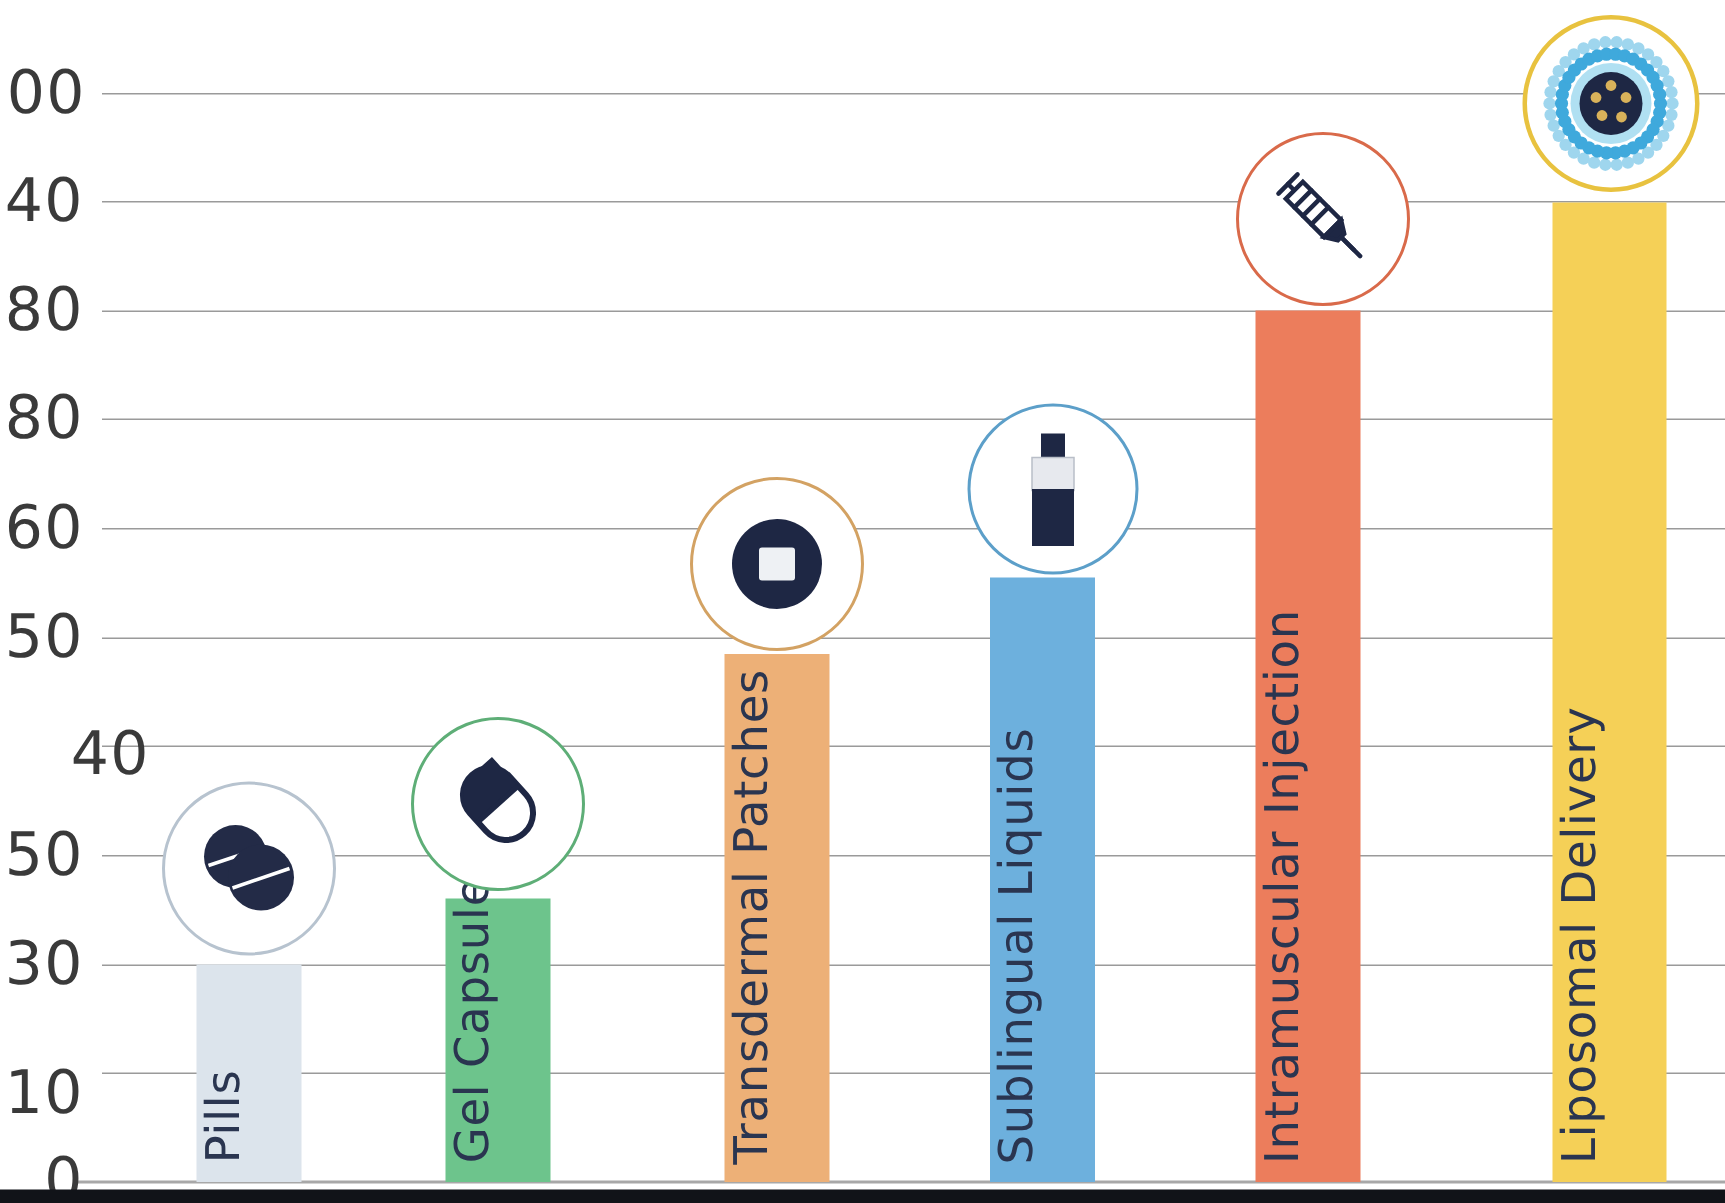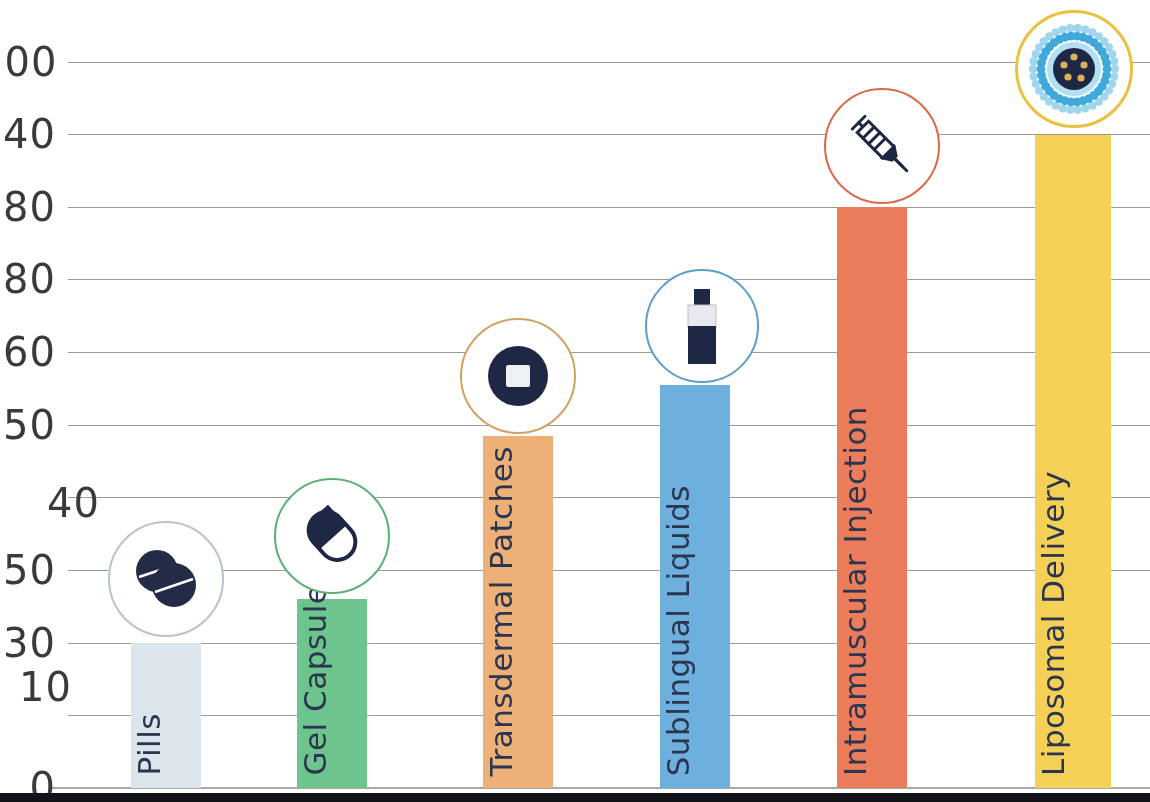--- a/index.html
+++ b/index.html
@@ -140,21 +140,21 @@
 
     <div class="ytick clipped" style="top:62px;">100</div>
     <div class="ytick" style="top:134px;">40</div>
     <div class="ytick" style="top:207px;">80</div>
     <div class="ytick" style="top:279px;">80</div>
     <div class="ytick" style="top:352px;">60</div>
     <div class="ytick" style="top:425px;">50</div>
     <div class="ytick" style="top:503px;padding-left:44px;">40</div>
     <div class="ytick" style="top:570px;">50</div>
     <div class="ytick" style="top:643px;">30</div>
-    <div class="ytick" style="top:687px;margin-left:16px;">10</div>
+    <div class="ytick" style="top:729px;">10</div>
     <div class="ytick" style="top:787px;">0</div>
 
     <div class="bar" style="left: 131px; width: 70px; height: 145.2px; background: rgb(220, 228, 236);">
       <div class="vlabel" style="color: rgb(42, 53, 80);">Pills</div>
     </div>
     <div class="icon-badge" style="left:108px; top:521px; width:116px; height:116px; border:2px solid #B7C3CF;">
       <svg width="78" height="78" viewBox="0 0 78 78">
         <circle cx="30" cy="31" r="21" fill="#232B47"></circle>
         <path d="M12 37 L48 25" stroke="#ffffff" stroke-width="2.4" fill="none"></path>
         <circle cx="47" cy="45" r="22" fill="#232B47"></circle>

